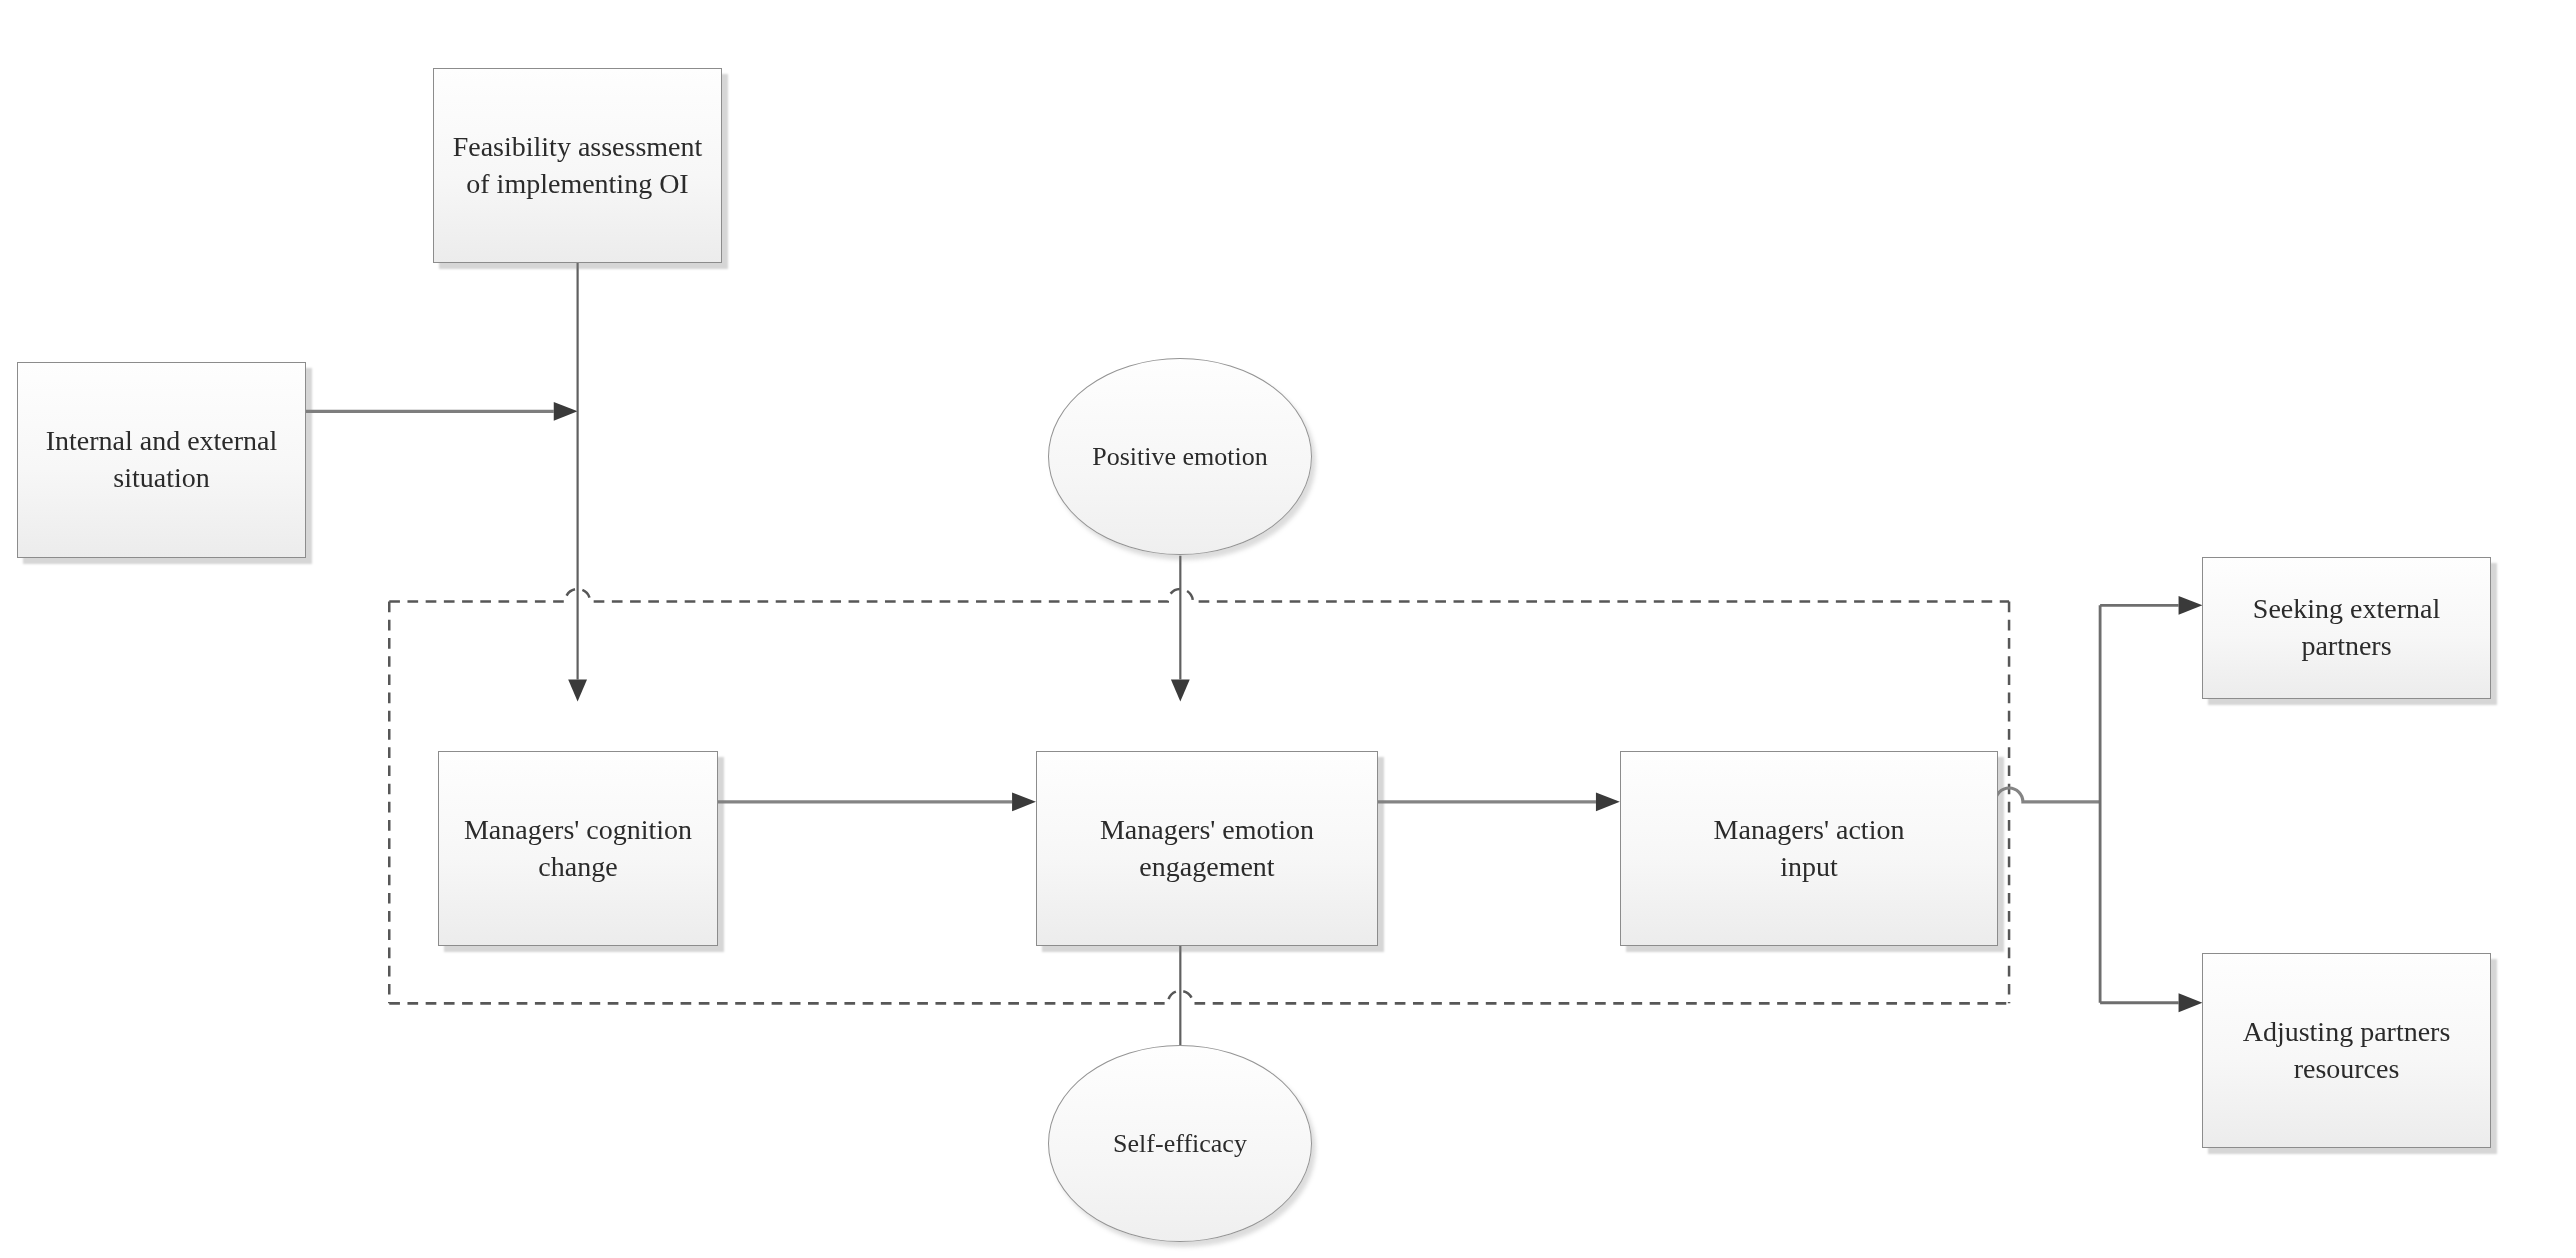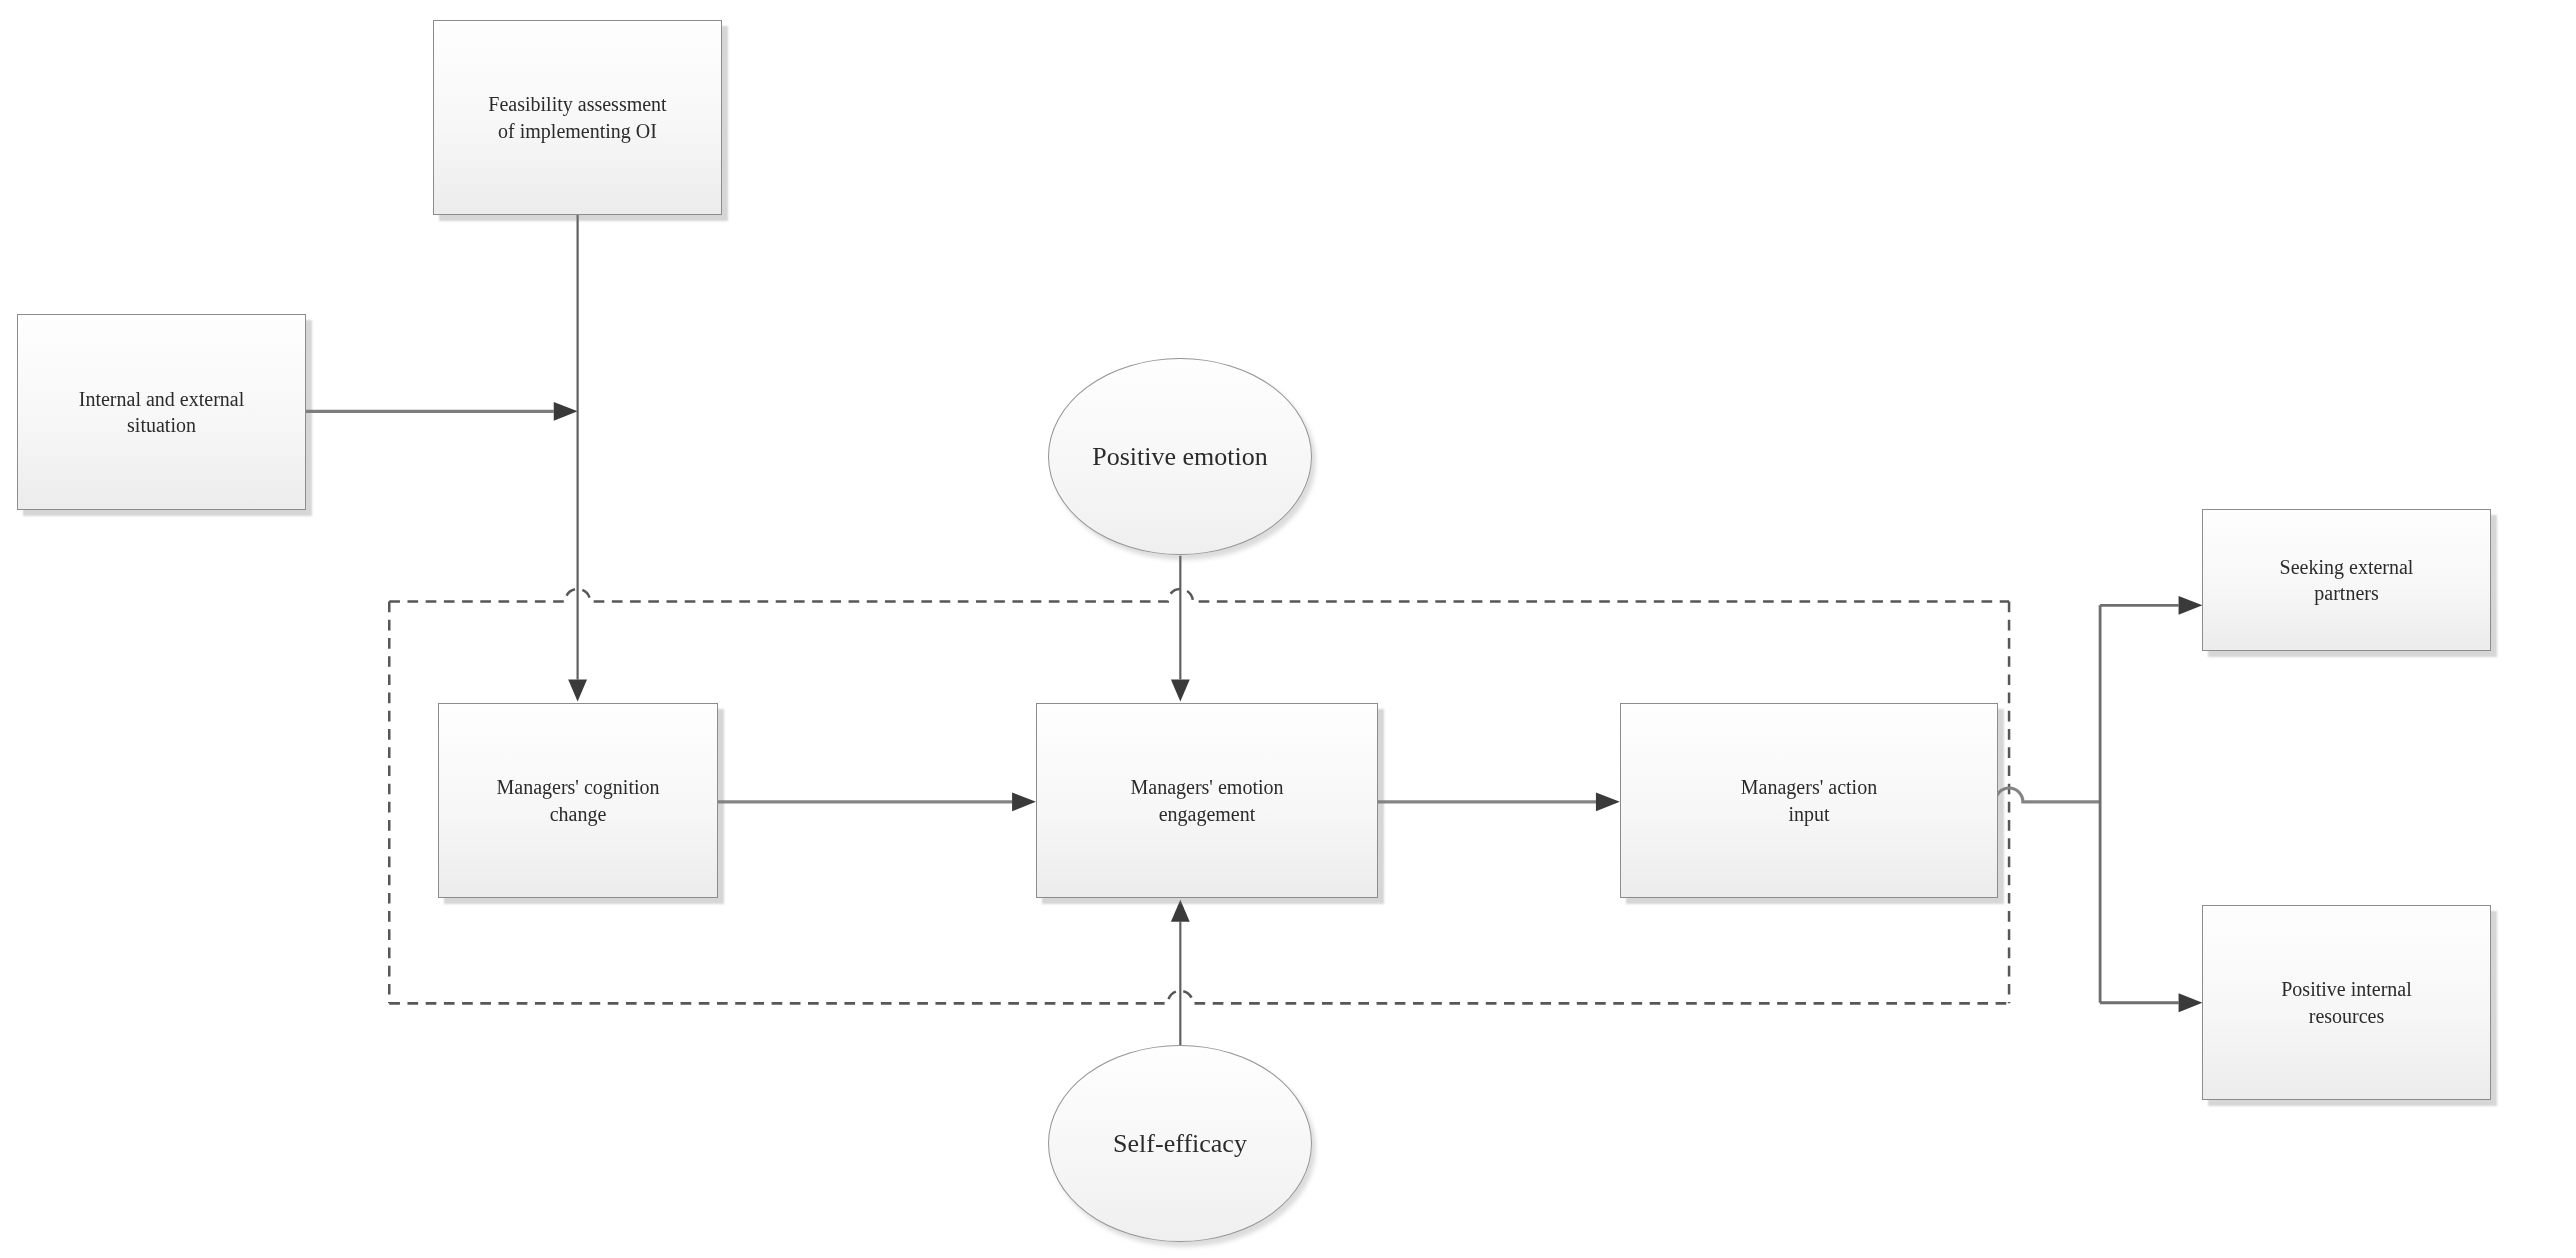--- a/index.html
+++ b/index.html
@@ -19,22 +19,23 @@
     justify-content: center;
     text-align: center;
     white-space: pre-line;
     color: #2b2b2b;
     box-sizing: border-box;
   }
   .rect {
     border: 1.9px solid #8c8c8c;
     background: linear-gradient(180deg, #fefefe 0%, #f7f7f7 55%, #ececec 100%);
     box-shadow: 5.7px 6.3px 1.9px rgba(128,128,128,0.32);
-    font-size: 20px;
+    font-size: 28px;
     line-height: 1.32;
+    margin-top: 48px;
   }
   .ellipse {
     border: 1.9px solid #949494;
     border-radius: 50%;
     background: linear-gradient(180deg, #fefefe 0%, #f6f6f6 60%, #efefef 100%);
     box-shadow: 3.8px 5px 4.4px rgba(128,128,128,0.28);
     font-size: 26px;
     line-height: 1.3;
   }
   
@@ -140,18 +141,18 @@
   <div class="node ellipse n-self">
     <span>Self-efficacy</span>
   </div>
 
   <div class="node rect n-seeking">
     <span>Seeking external
 partners</span>
   </div>
 
   <div class="node rect n-adjusting">
-    <span>Positive internal
+    <span>Adjusting partners
 resources</span>
   </div>
 
 </div>
 
 
 </body></html>

